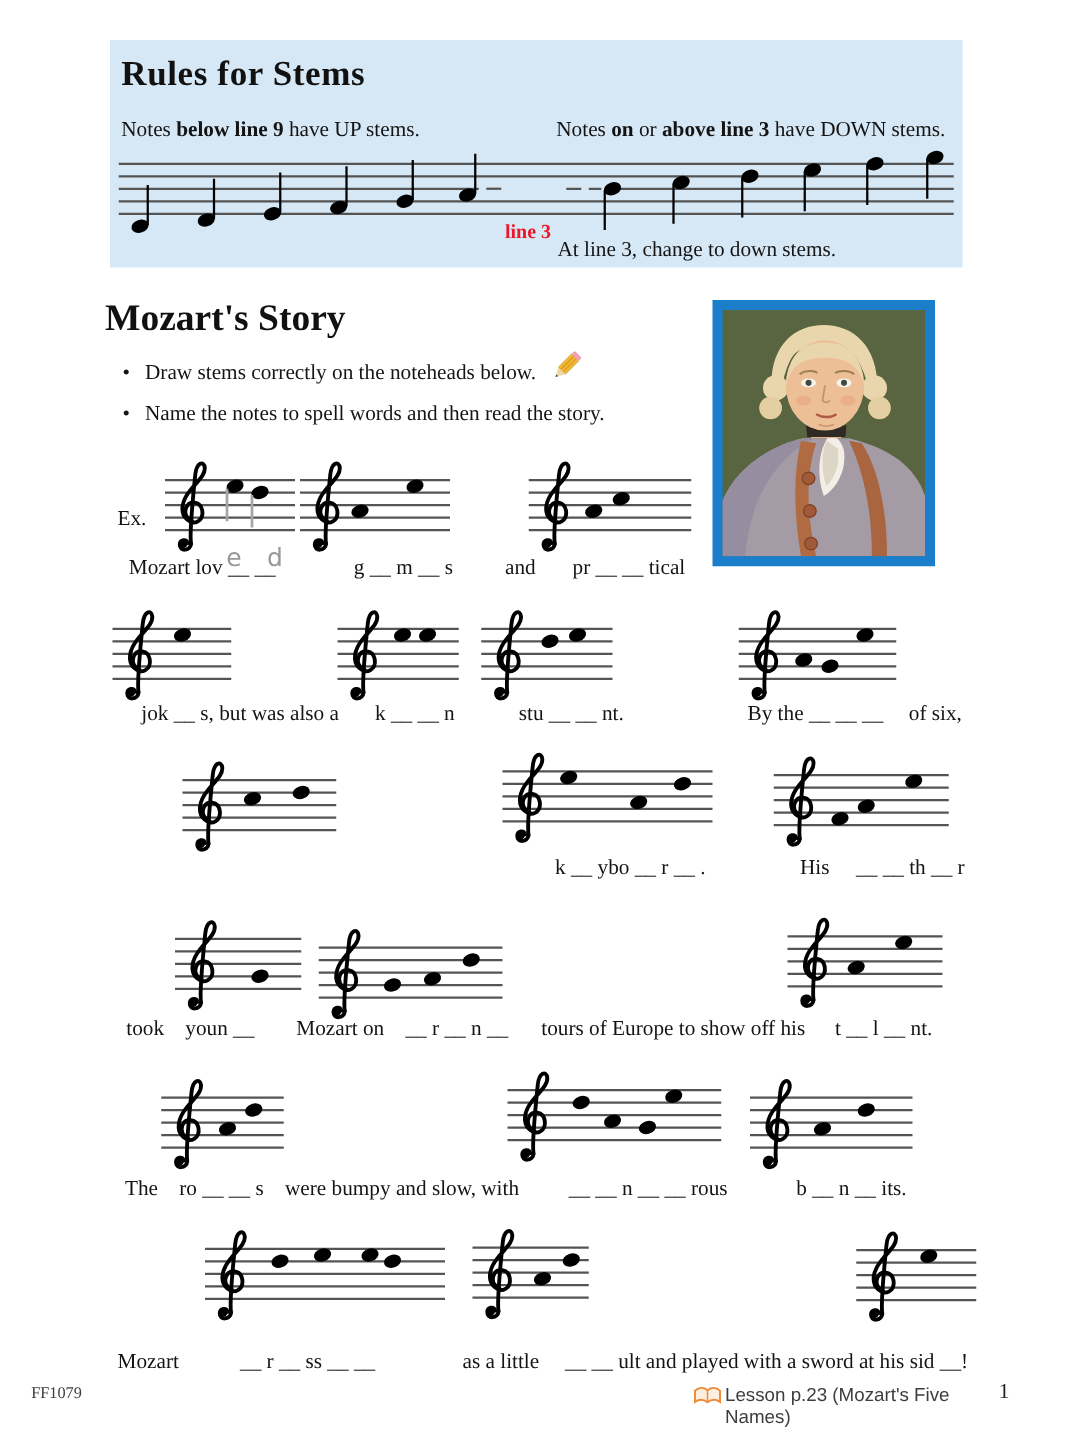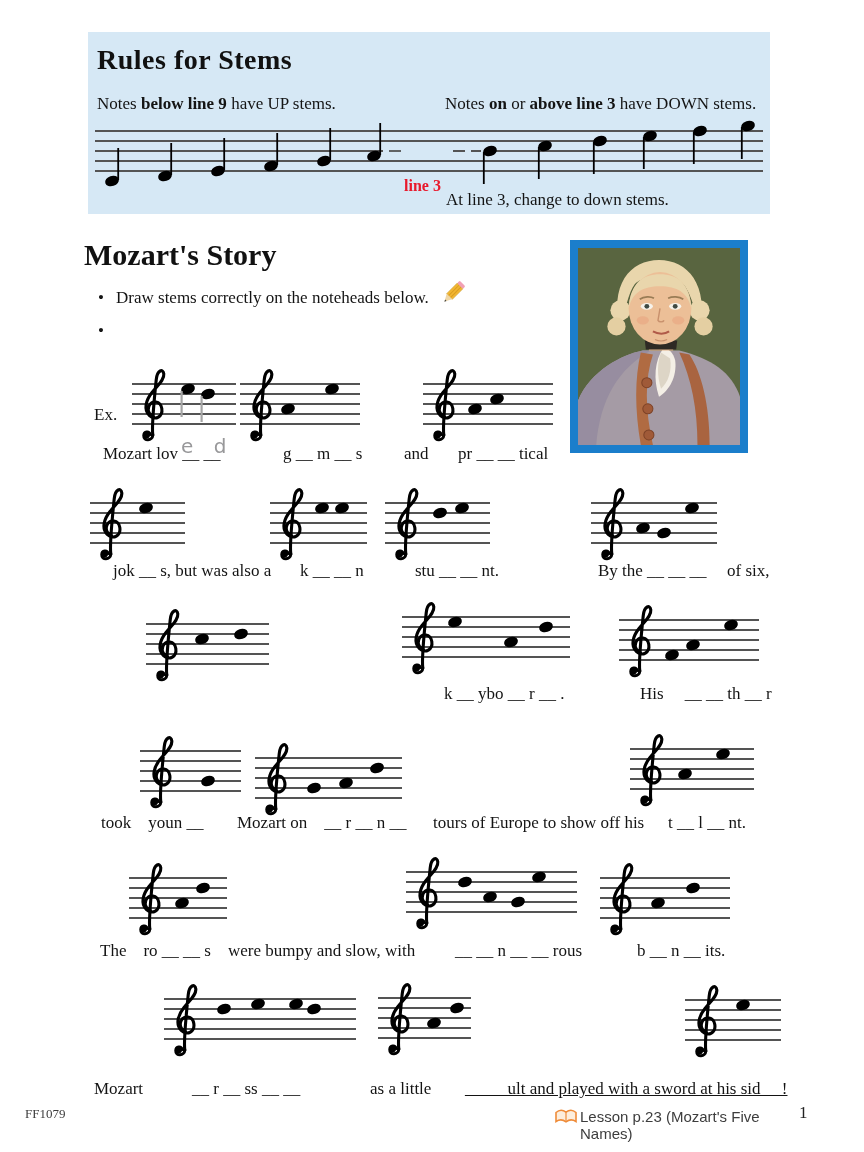--- a/index.html
+++ b/index.html
@@ -97,20 +97,21 @@
         <rect x="12" y="6" width="8" height="15" fill="#f2b632" stroke="#caa23c" stroke-width="0.6"></rect>
         <line x1="14.7" y1="6" x2="14.7" y2="21" stroke="#d99d22" stroke-width="1"></line>
         <line x1="17.4" y1="6" x2="17.4" y2="21" stroke="#d99d22" stroke-width="1"></line>
         <polygon points="12,21 20,21 16,28" fill="#f0d7a6"></polygon>
         <polygon points="15,26.2 17,26.2 16,28.2" fill="#3a3a3a"></polygon>
         <rect x="12" y="2.5" width="8" height="3.6" rx="1.2" fill="#f2a0b5"></rect>
       </g>
     </svg>
   </div>
   <div id="bullet2-dot" class="abs bullet-dot">•</div>
+  <div id="bullet2" class="abs bullet-line">Name the notes to spell words and then read the story.</div>
 
   <div id="ex-label" class="abs">Ex.</div>
   <div id="ex-answer" class="abs">e d</div>
 
   <div id="portrait-frame" class="abs">
     <svg viewBox="0 0 160 196" preserveAspectRatio="none">
       <rect x="0" y="0" width="160" height="196" fill="#5c6943"></rect>
       <rect x="0" y="0" width="160" height="196" fill="#4f5c39" opacity="0.25"></rect>
 
       <path d="M0 196 L0 152 C12 122 44 106 64 102 L100 102 C132 110 152 124 160 148 L160 196 Z" fill="#a59ba5"></path>
@@ -450,14 +451,14 @@
       <g transform="translate(5,0)">
         <path d="M 15.8 81 C 14.5 72 16.5 52 19.2 26 C 20.2 15.5 26.2 14.5 26.8 20 C 27.4 26 21 31 15 38.5 C 8.5 46.5 6.5 56 12.5 61.5 C 18.5 67 26 62.5 24.8 54.5 C 23.6 47 14.5 45.5 11.8 52.5 C 10.2 57 12.5 61 16.5 62.5" fill="none" stroke="#000" stroke-width="3.1" stroke-linecap="round"></path>
         <path d="M 15.8 81 C 15.4 87 6.5 87.5 6.8 81.5 C 7 77.5 12 76.8 13.2 80.5" fill="none" stroke="#000" stroke-width="3.1" stroke-linecap="round"></path>
         <circle cx="9.6" cy="81" r="3.4" fill="#000"></circle>
       </g>
       <ellipse cx="58" cy="35" rx="7" ry="5.1" transform="rotate(-18 58 35)" fill="#000"></ellipse>
     </svg>
     <div class="cap" style="left: 94px; top: 1079px;">Mozart</div>
     <div class="cap" style="left: 192px; top: 1079px;">__ r __ ss __ __</div>
     <div class="cap" style="left: 370px; top: 1079px;">as a little</div>
-    <div class="cap" style="left: 465px; top: 1079px; text-decoration: underline;">__ __ ult and played with a sword at his sid __!</div>
+    <div class="cap" style="left: 452px; top: 1079px;">__ __ ult and played with a sword at his sid __!</div>
   </div>
 
 </body></html>

